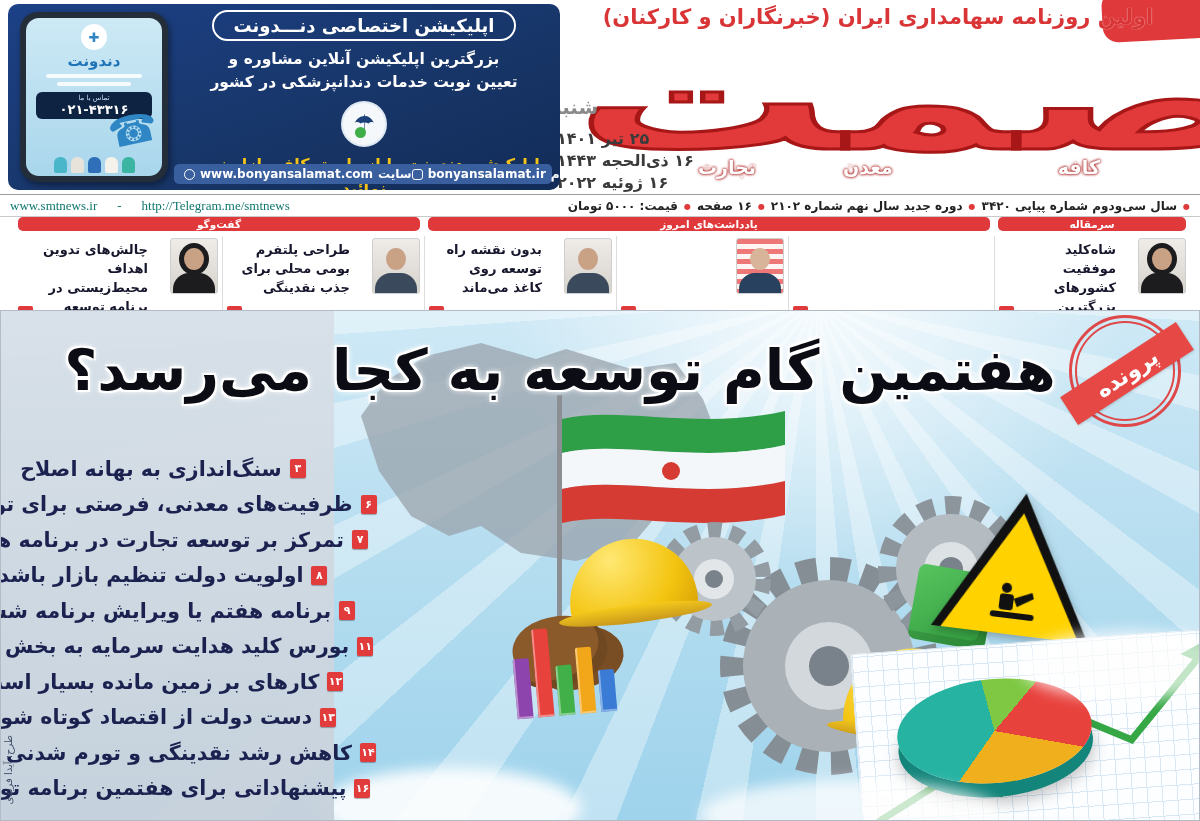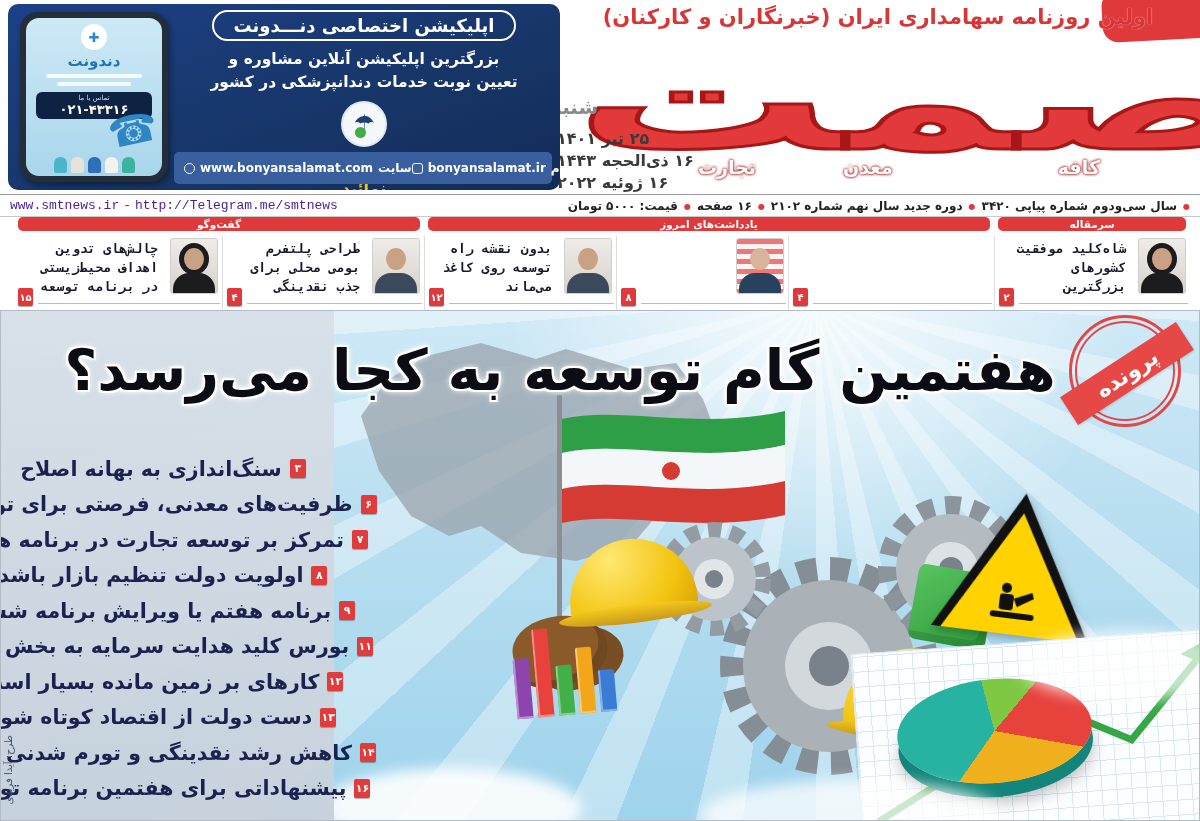--- a/index.html
+++ b/index.html
@@ -39,21 +39,21 @@
     border-radius:10px; overflow:hidden; }
   .ad-right { position:absolute; top:6px; right:10px; left:170px; text-align:center; }
   .ad-pill { display:inline-block; border:2px solid #fff; border-radius:20px; padding:3px 20px;
     color:#fff; font-size:18px; font-weight:bold; margin-bottom:7px; }
   .ad-line { color:#fff; font-size:15.5px; font-weight:bold; line-height:1.5; }
   .ad-logo-circle { width:46px; height:46px; border-radius:50%; background:#f4f8fb; margin:6px auto 6px;
     display:flex; align-items:center; justify-content:center; position:relative; border:2px solid #dfe9f2; }
   .ad-umbrella { font-size:24px; color:#1d3f7a; line-height:1; }
   .ad-apple { position:absolute; bottom:7px; left:12px; width:11px; height:11px; border-radius:50%; background:#3fae49; }
   .ad-yellow { color:#f4c318; font-size:16px; font-weight:bold; line-height:1.55; }
-  .ad-bottom-bar { position:absolute; bottom:6px; left:166px; right:8px; height:32px; background:#3a5f9f;
+  .ad-bottom-bar { position:absolute; bottom:6px; left:166px; right:8px; height:20px; background:#3a5f9f;
     border-radius:5px; display:flex; direction:ltr; align-items:center; justify-content:space-between; padding:0 10px; }
   .ad-bottom-item { display:flex; direction:ltr; align-items:center; gap:5px; color:#fff; font-size:12px; font-weight:bold; }
   .mini-icon { width:11px; height:11px; border:1.5px solid #fff; border-radius:50%; display:inline-block; }
   .mini-icon.square { border-radius:3px; }
 
   
   .ad-phone { position:absolute; top:8px; left:12px; width:148px; height:170px; background:#232e3a;
     border-radius:18px; padding:6px; box-shadow:2px 3px 6px rgba(0,0,0,.4); }
   .ad-screen { position:relative; width:100%; height:100%; border-radius:13px; overflow:hidden;
     background:linear-gradient(180deg,#cde9f5,#a9d6ec); }
@@ -71,34 +71,34 @@
   .p1{background:#3bb4a1}.p2{background:#f5f2ec}.p3{background:#2f6fb8}.p4{background:#e8e3da}.p5{background:#49b6c9}
 
   
   .infobar { position:absolute; top:194px; left:0; right:0; height:23px;
     border-top:1px solid #9b9b9b; border-bottom:1px solid #c9c9c9;
     display:flex; align-items:center; justify-content:space-between; padding:0 10px; }
   .issue-info { display:flex; direction:rtl; align-items:center; gap:6px;
     font-size:12px; font-weight:bold; color:#222; white-space:nowrap; }
   .issue-seg::before { content:"●"; color:#e0393b; font-size:8px; margin-left:6px; vertical-align:1px; }
   .issue-seg:first-child::before { content:"●"; }
-  .site-links { display:flex; direction:ltr; gap:4px; font-size:13px; color:#4c1d95; font-family:Liberation Mono, monospace; }
+  .site-links { display:flex; direction:ltr; gap:20px; font-size:13px; color:#0f766e; font-family:Liberation Serif, serif; }
 
   
   .strip { position:absolute; top:217px; left:0; right:0; height:93px; padding:0 10px; }
   .strip-grid { display:grid; direction:rtl; grid-template-columns:196px 206px 172px 192px 202px 208px; height:100%; }
   .sec-bar { height:14px; background:#e0393b; color:#fff; font-size:10.5px; font-weight:bold;
     display:flex; align-items:center; justify-content:center; margin:0 4px 5px; border-radius:5px; }
   .bar-editorial { grid-column:1; }
   .bar-notes { grid-column:2 / span 3; }
   .bar-interview { grid-column:5 / span 2; }
 
   .strip-cell { position:relative; padding:2px 4px 12px 16px; border-left:1px solid #ddd; }
   .strip-cell:last-child { border-left:none; }
-  .strip-item { display:flex; direction:rtl; gap:12px; height:100%;font-family:Liberation Mono, monospace; }
+  .strip-item { display:flex; direction:rtl; gap:22px; height:100%; }
   .strip-title { flex:1; font-size:13px; font-weight:bold; color:#16162c; line-height:1.45; text-align:right; padding-top:3px; }
   .page-badge { position:absolute; bottom:4px; left:4px; width:15px; height:18px; background:#e0393b;
     color:#fff; font-size:10px; font-weight:bold; display:flex; align-items:center; justify-content:center;
     border-radius:2px; box-shadow:0 1px 1px rgba(0,0,0,.35); }
   .cell-rule { position:absolute; bottom:6px; left:24px; right:2px; height:1px; background:#bdbdbd; }
 
   
   .avatar { flex:0 0 auto; width:48px; height:56px; border-radius:3px; position:relative; overflow:hidden;
     background:linear-gradient(180deg,#efece7,#d6d2cc); border:1px solid #cfcfcf; }
   .avatar::before { content:""; position:absolute; top:9px; left:50%; transform:translateX(-50%);

